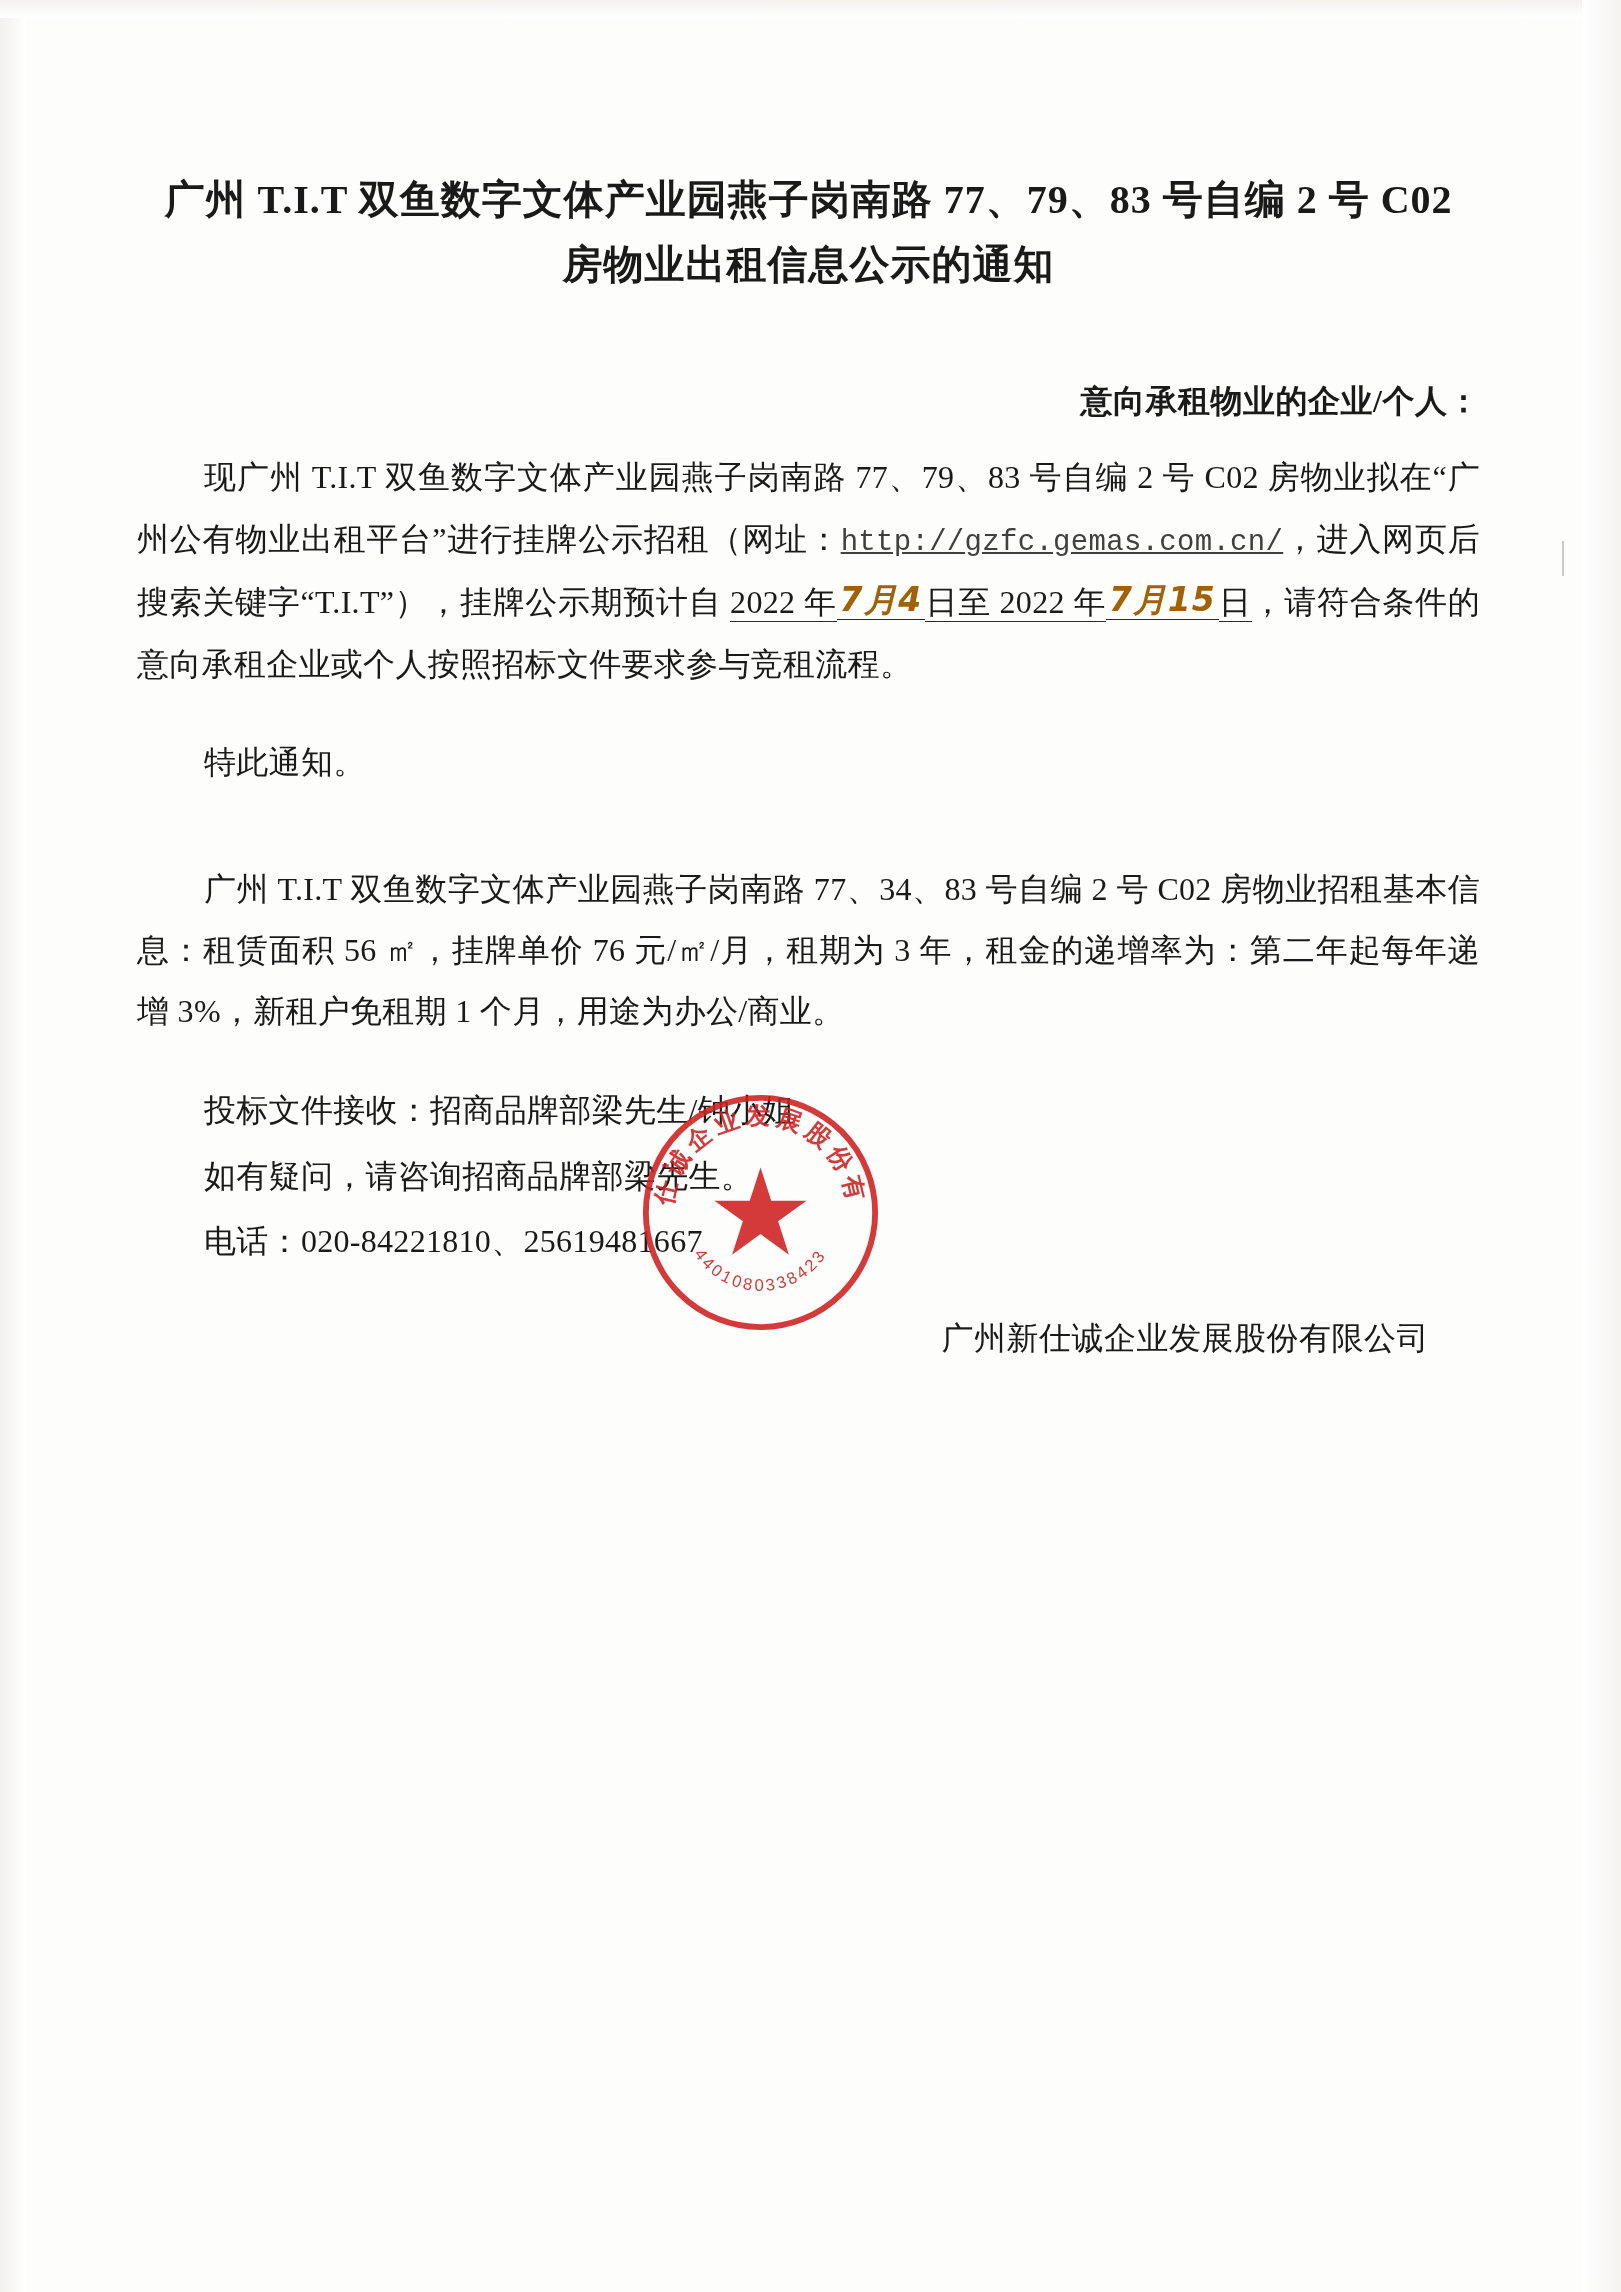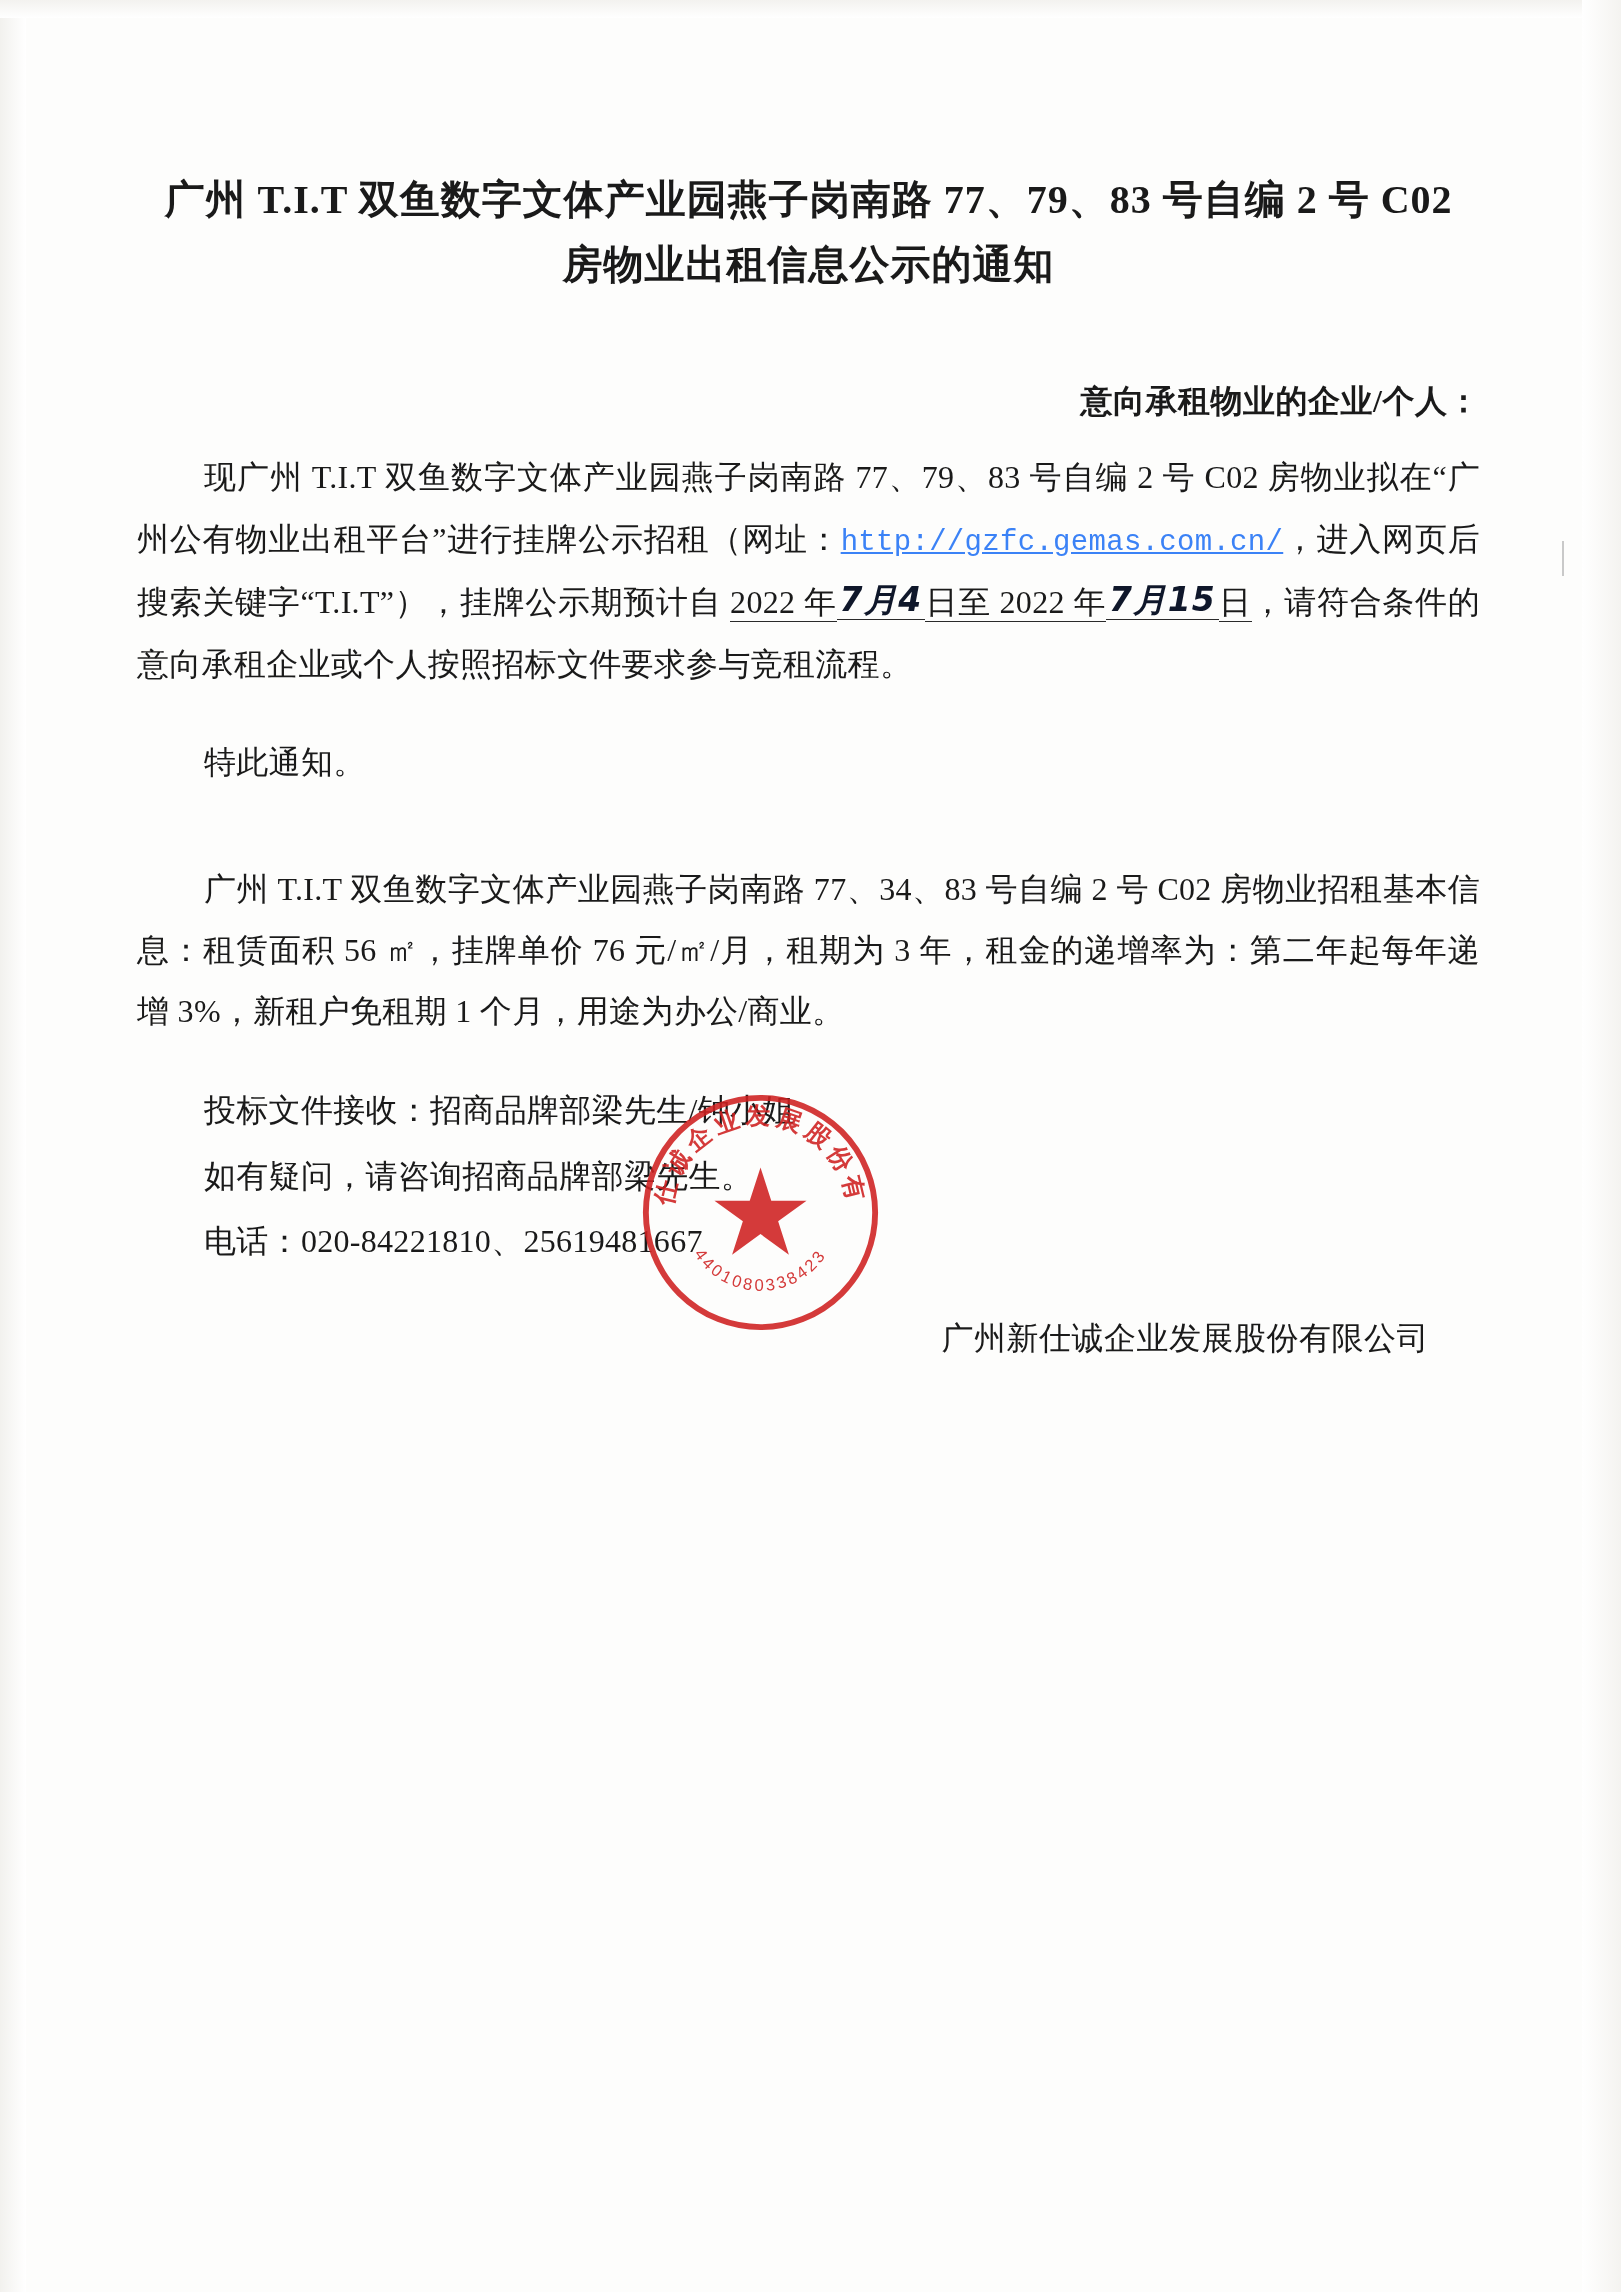--- a/index.html
+++ b/index.html
@@ -67,31 +67,31 @@
     text-align: justify;
     letter-spacing: 0.3px;
   }
   p.body-par.tight {
     margin-bottom: 3.9px;
   }
   .gap-lg { height: 53px; }
   .gap-md { height: 25.5px; }
   .link {
     text-decoration: underline;
-    color: #3b82f6;
+    color: #404040;
     font-family: "Liberation Mono", "DejaVu Sans Mono", monospace;
     font-size: 29px;
   }
   .underline-span {
     border-bottom: 1.6px solid #2a2a2a;
     padding-bottom: 1px;
   }
   .hand {
     font-family: "DejaVu Sans", sans-serif;
-    color: #0f172a;
+    color: #a16207;
     font-size: 33px;
     font-style: italic;
     font-weight: bold;
     letter-spacing: 1px;
     padding: 0 2.9px;
     position: relative;
     top: -2px;
   }
   .sig-block {
     margin-top: 35px;

